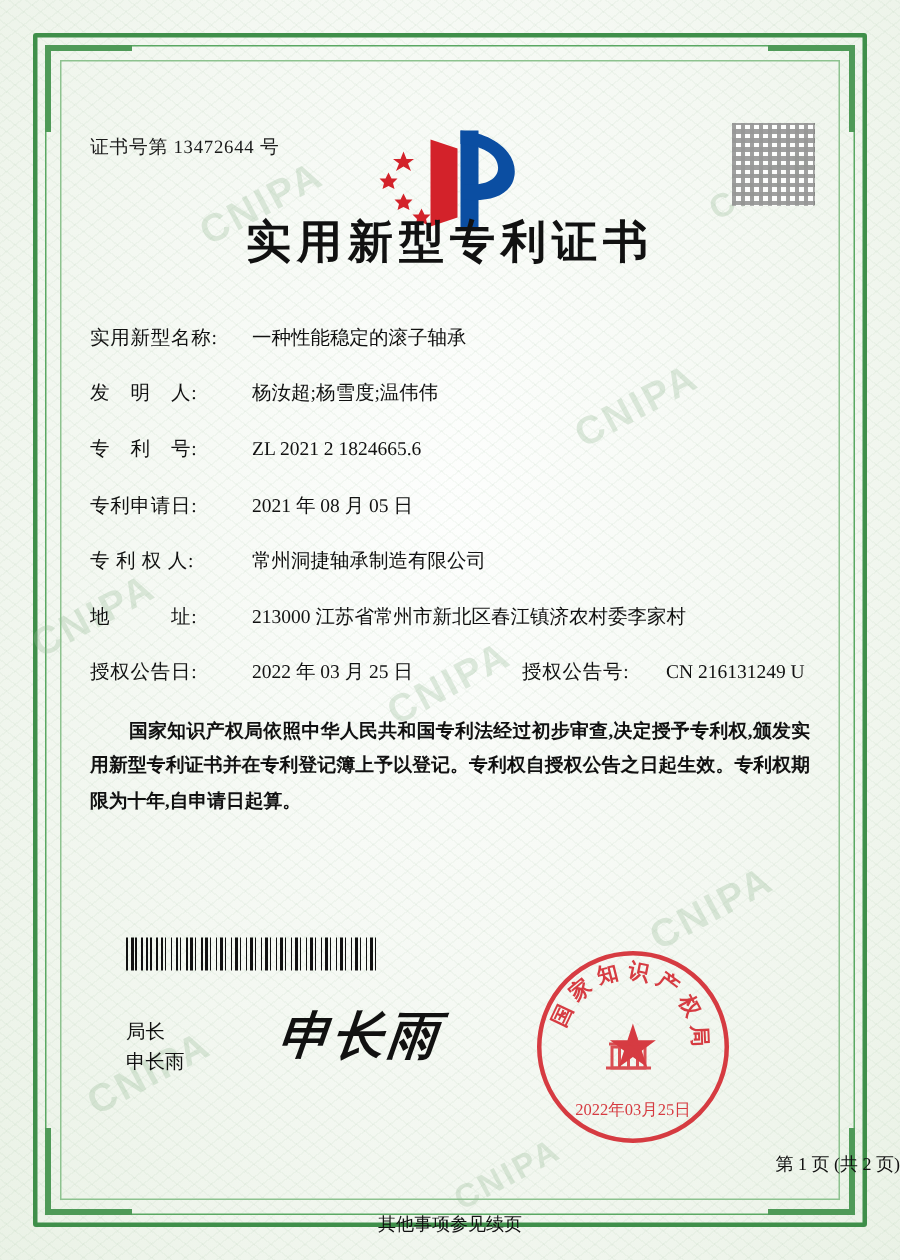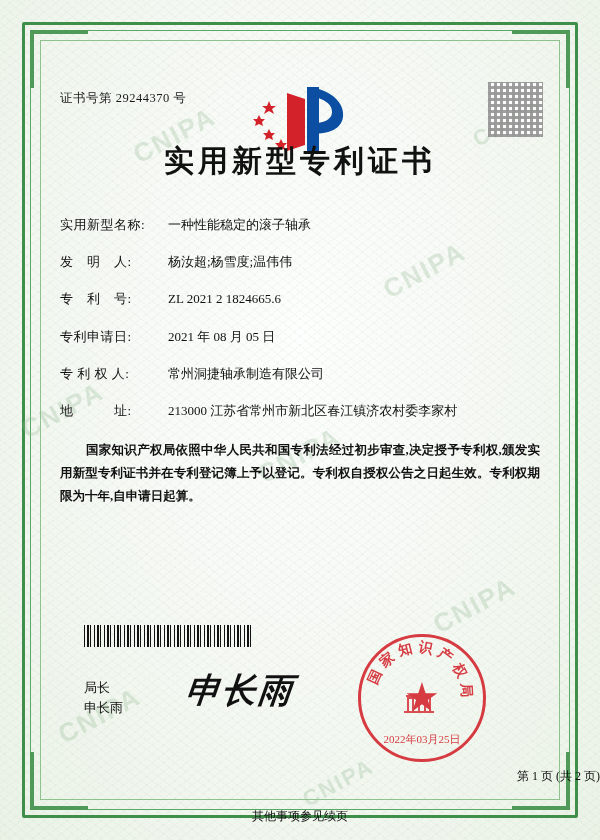--- a/index.html
+++ b/index.html
@@ -287,21 +287,21 @@
     <polygon points="12,32 14,36 18,36 15,39 16,43 12,41 8,43 9,39 6,36 10,36" fill="#d3222a"></polygon>
     <polygon points="22,46 24,50 28,50 25,53 26,57 22,55 18,57 19,53 16,50 20,50" fill="#d3222a"></polygon>
     <polygon points="34,56 36,60 40,60 37,63 38,67 34,65 30,67 31,63 28,60 32,60" fill="#d3222a"></polygon>
   </svg>
 
   <div class="qr">
     <div class="qr-inner"></div>
   </div>
 
   <div class="content">
-    <div class="cert-no">证书号第 29244370 号</div>
+    <div class="cert-no">证书号第 13472644 号</div>
 
     <div class="title">实用新型专利证书</div>
 
     <div class="fields">
       <div class="field-row">
         <div class="field-label">实用新型名称:</div>
         <div class="field-value">一种性能稳定的滚子轴承</div>
       </div>
       <div class="field-row">
         <div class="field-label">发　明　人:</div>
@@ -315,20 +315,26 @@
         <div class="field-label">专利申请日:</div>
         <div class="field-value">2021 年 08 月 05 日</div>
       </div>
       <div class="field-row">
         <div class="field-label">专 利 权 人:</div>
         <div class="field-value">常州洞捷轴承制造有限公司</div>
       </div>
       <div class="field-row">
         <div class="field-label">地　　　址:</div>
         <div class="field-value">213000 江苏省常州市新北区春江镇济农村委李家村</div>
+      </div>
+      <div class="field-row double">
+        <div class="field-label">授权公告日:</div>
+        <div class="field-value">2022 年 03 月 25 日</div>
+        <div class="field-label2">授权公告号:</div>
+        <div class="field-value">CN 216131249 U</div>
       </div>
     </div>
 
     <div class="para">国家知识产权局依照中华人民共和国专利法经过初步审查,决定授予专利权,颁发实用新型专利证书并在专利登记簿上予以登记。专利权自授权公告之日起生效。专利权期限为十年,自申请日起算。</div>
   </div>
 
   <div class="barcode"></div>
 
   <div class="signature-block">
     <div>局长</div>

